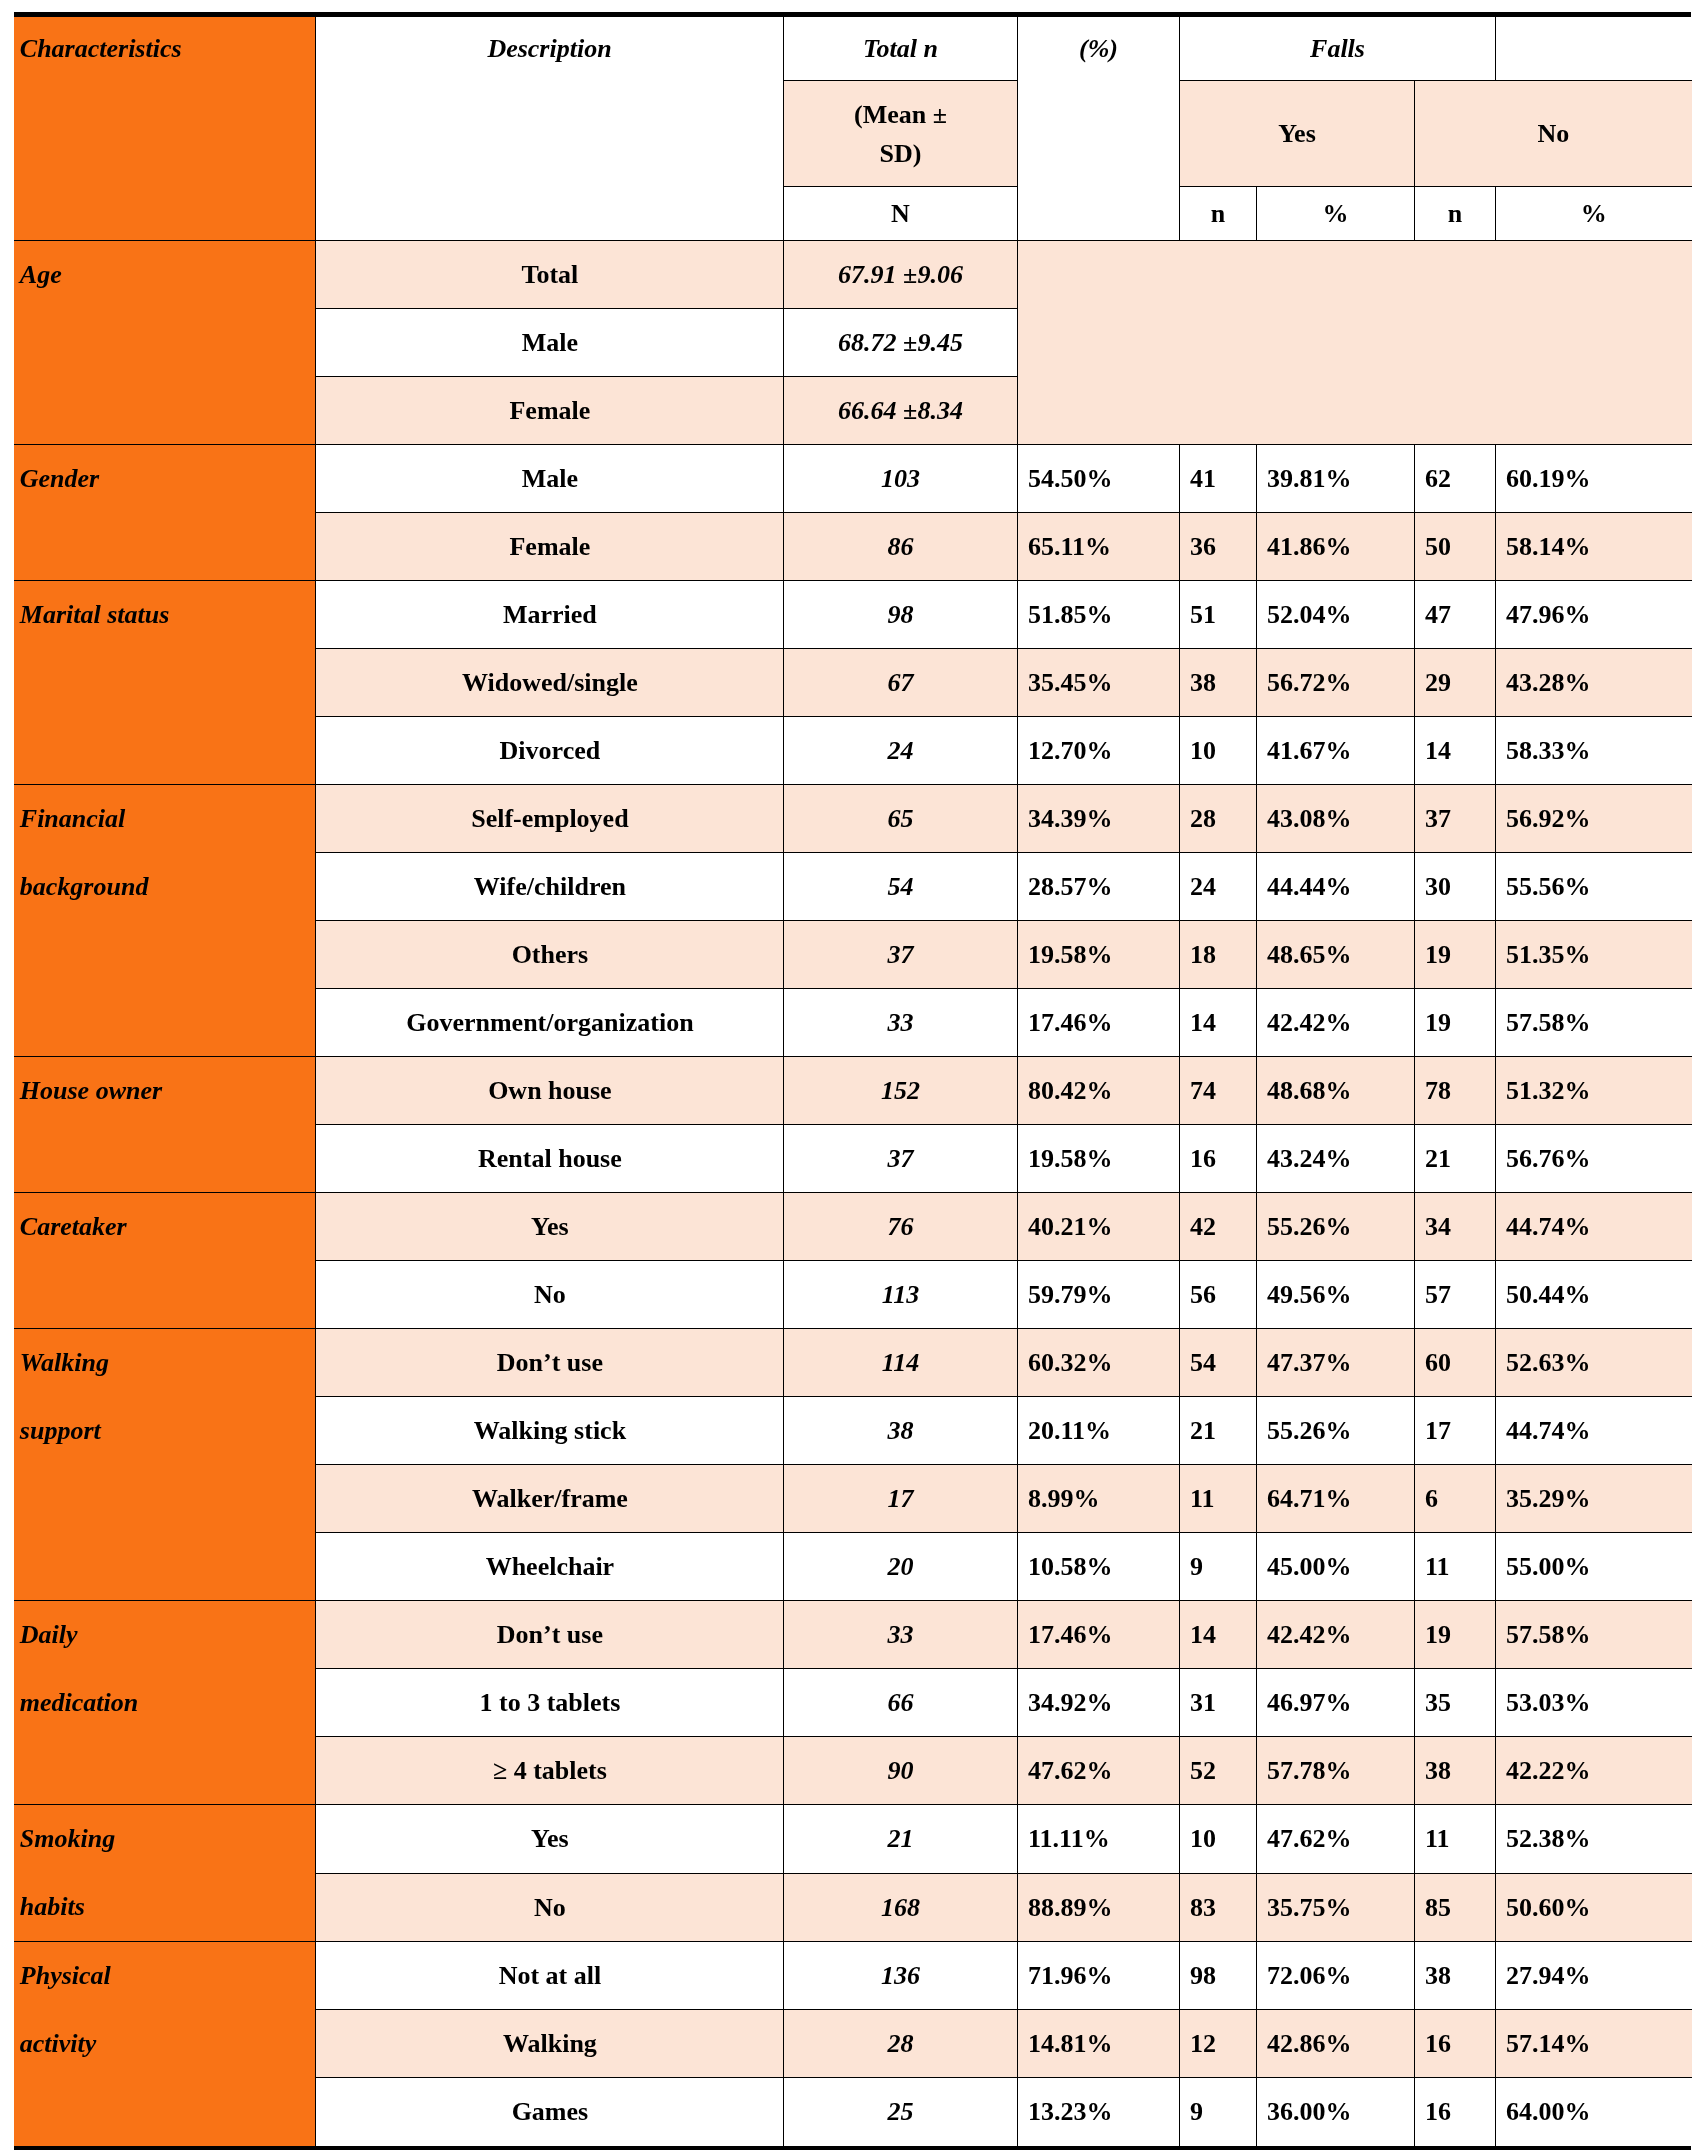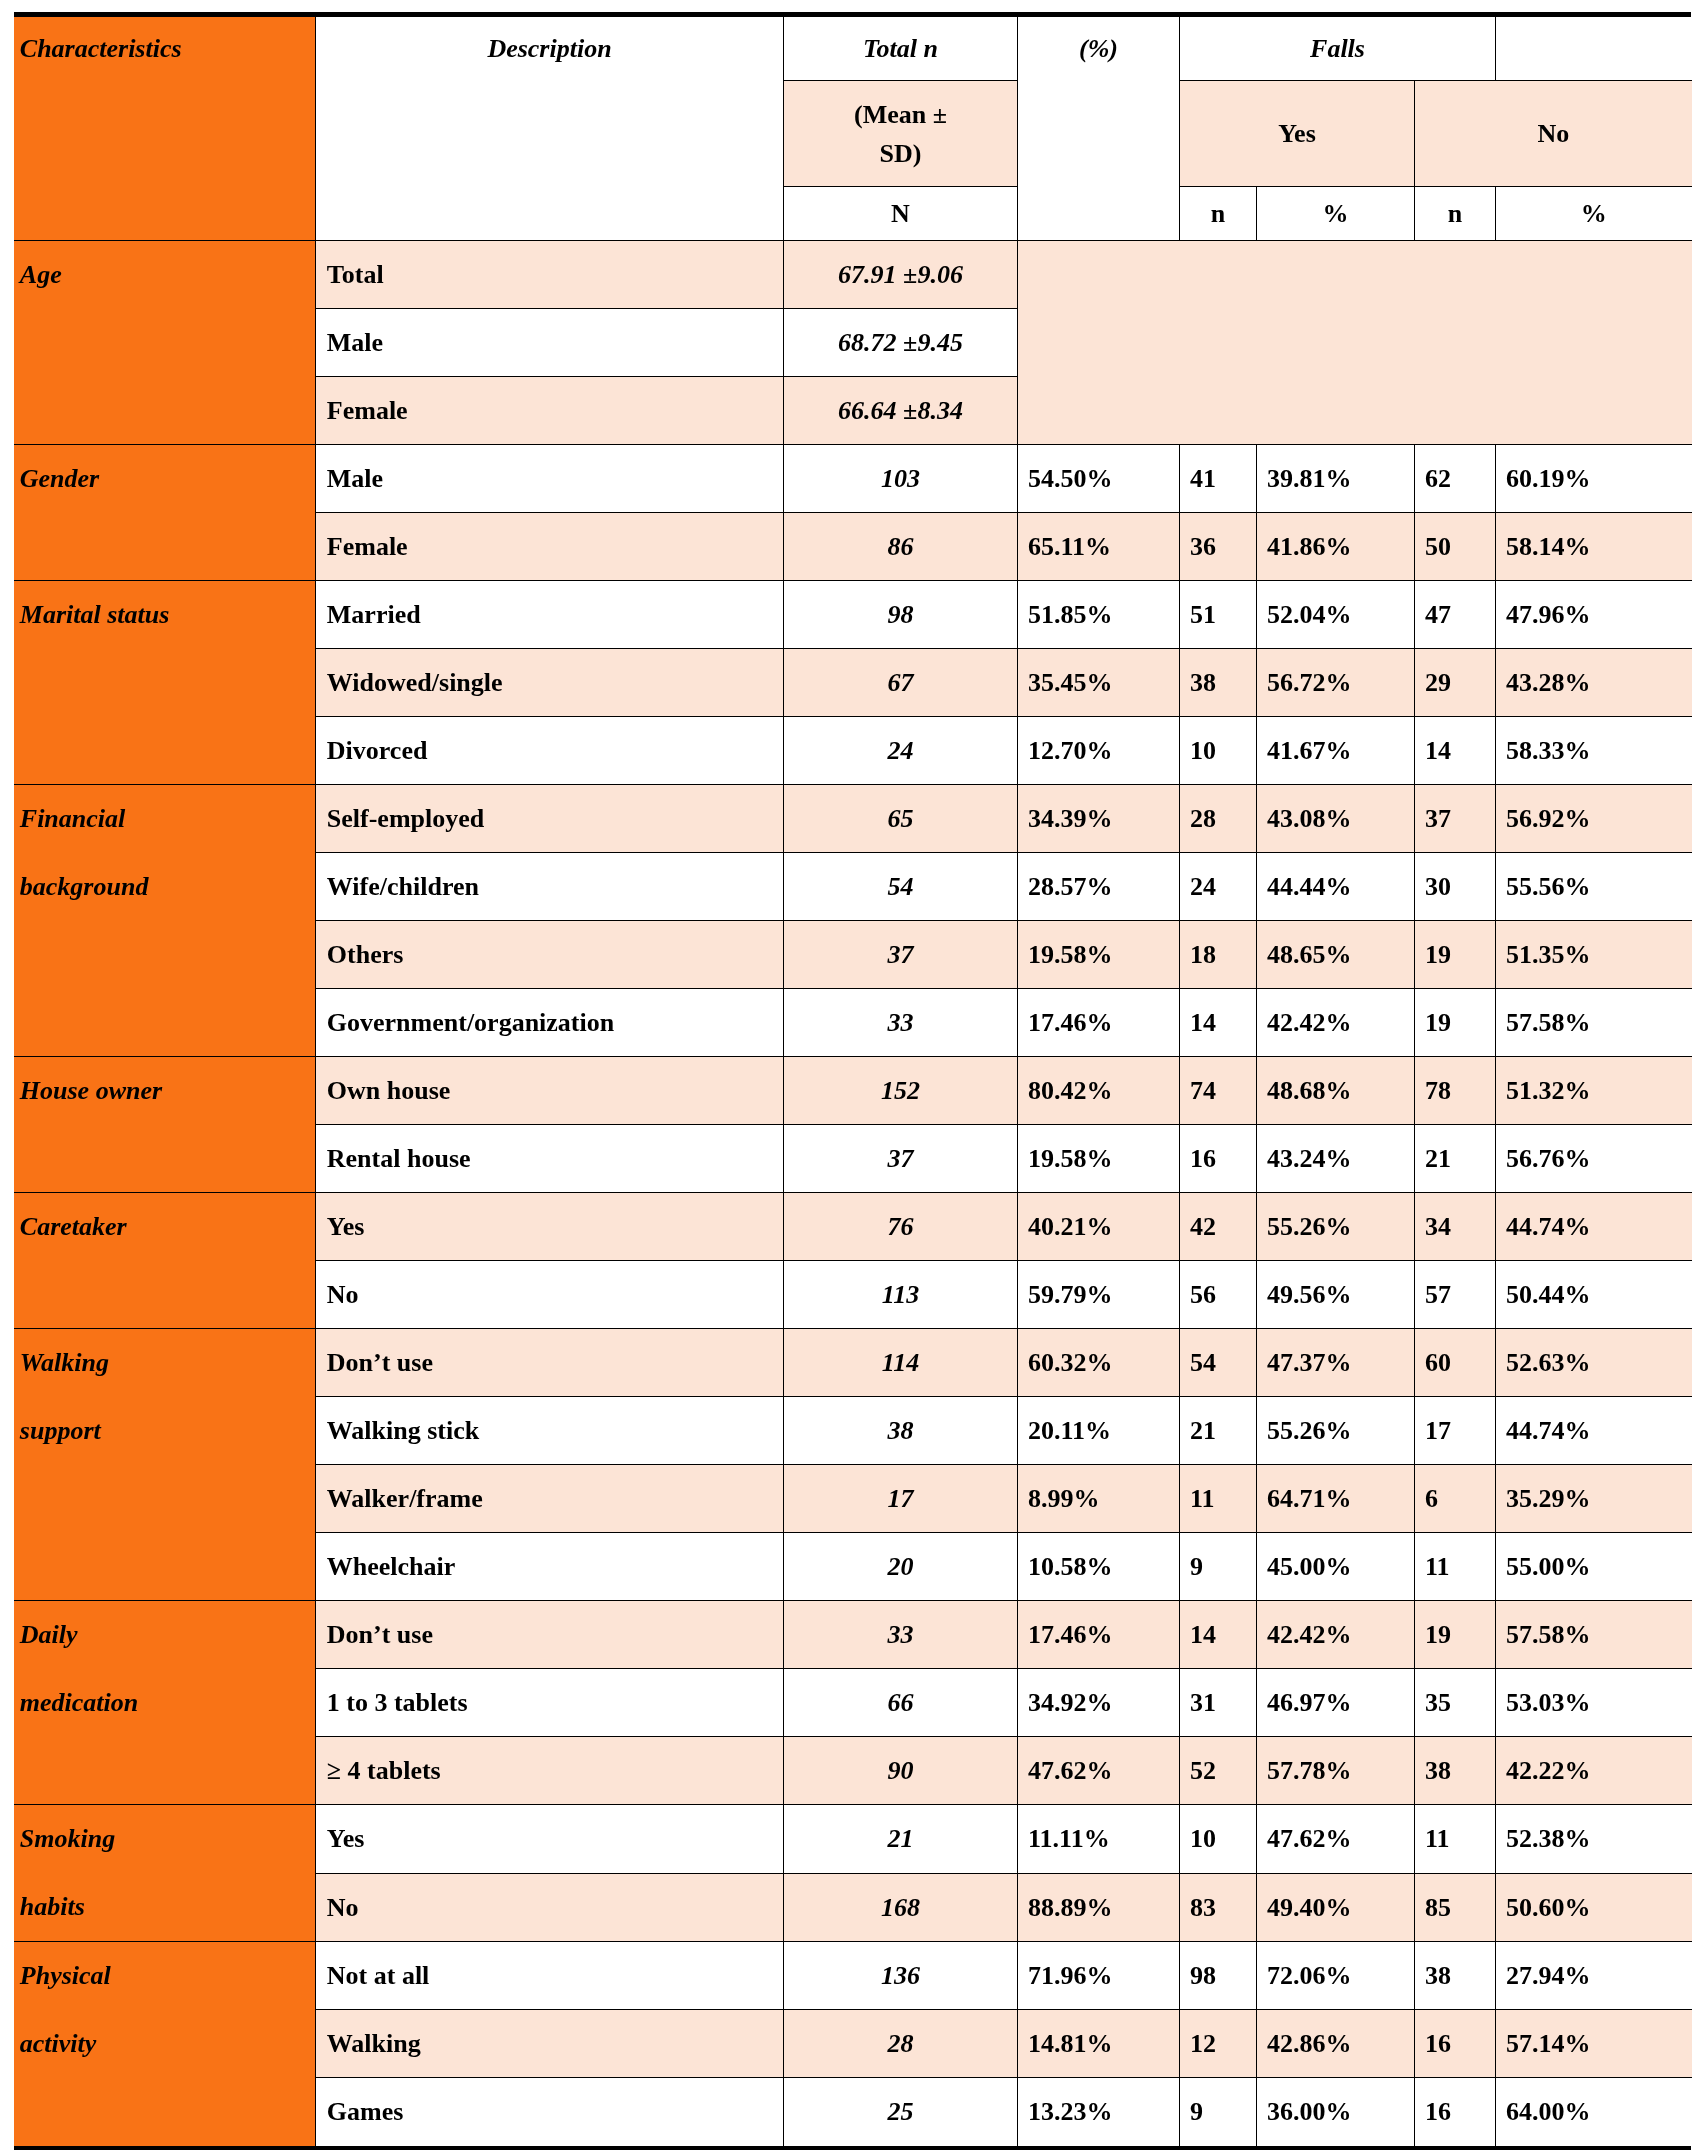--- a/index.html
+++ b/index.html
@@ -56,21 +56,21 @@
     font-size: 26px;
     vertical-align: top;
     line-height: 68px;
     padding-top: 0;
     padding-bottom: 0;
     padding-left: 6.3px;
     white-space: pre-line;
     background: #f97316;
     text-align: left;
   }
-  .desc-cell { text-align: left; padding-left: 10.8px; }
+  .desc-cell { text-align: center; padding-left: 10.8px; }
   .num-cell  { text-align: left; padding-left: 10px; }
   .num-cell.center { text-align: center; padding-left: 10px; font-style: italic; }
 </style>
 </head>
 <body>
 
 <div class="page">
 
   <div class="rule"></div>
 
@@ -322,21 +322,21 @@
           <td class="num-cell">10</td>
           <td class="num-cell">47.62%</td>
           <td class="num-cell">11</td>
           <td class="num-cell">52.38%</td>
         </tr>
         <tr>
           <td class="desc-cell peach">No</td>
           <td class="num-cell center peach">168</td>
           <td class="num-cell peach">88.89%</td>
           <td class="num-cell peach">83</td>
-          <td class="num-cell peach">49.40%</td>
+          <td class="num-cell peach">35.75%</td>
           <td class="num-cell peach">85</td>
           <td class="num-cell peach">50.60%</td>
         </tr>
         <tr>
           <td class="char-cell" rowspan="3">Physical
 activity</td>
           <td class="desc-cell">Not at all</td>
           <td class="num-cell center">136</td>
           <td class="num-cell">71.96%</td>
           <td class="num-cell">98</td>

